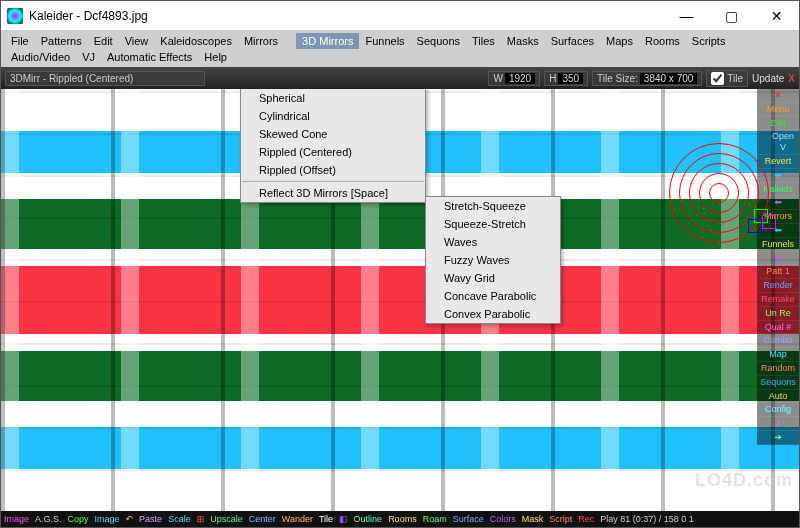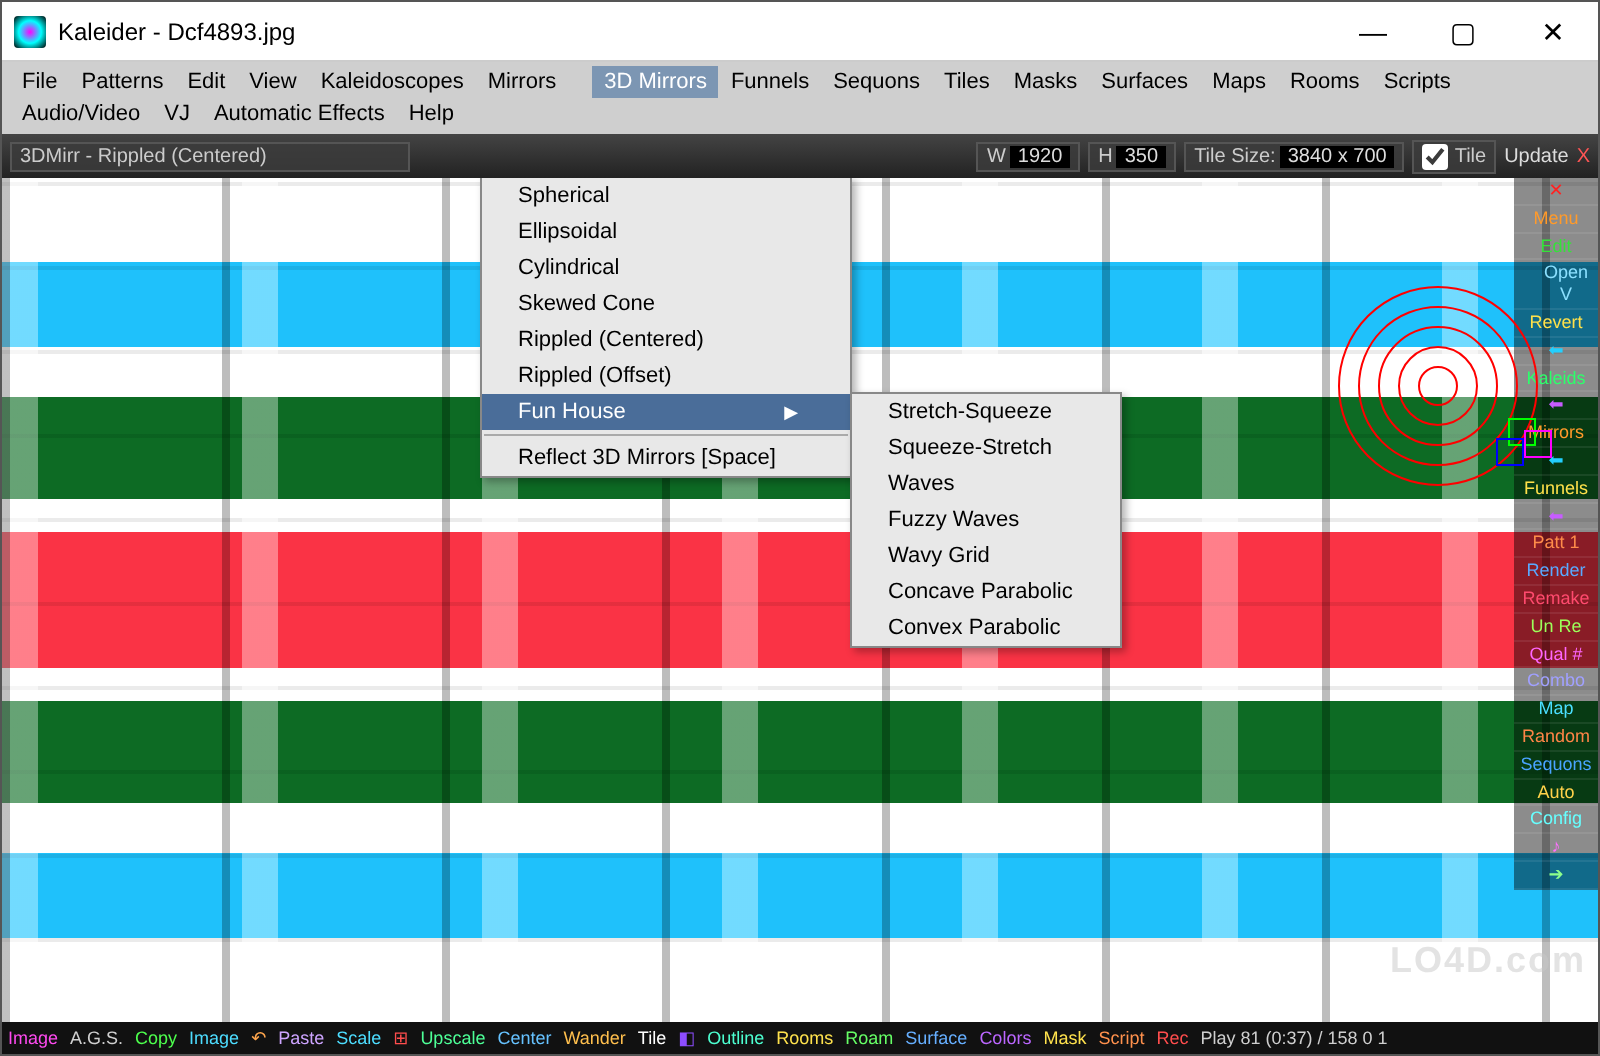--- a/index.html
+++ b/index.html
@@ -169,37 +169,30 @@
         <div class="rp-item" style="color: rgb(140, 255, 140);">➔</div>
       </div>
 
     <div class="watermark">LO4D.com</div>
 
     <div class="dropdown" id="dd1" style="left:239px; top:-1px; width:186px;">
         <div class="dd-item">
           <span>Spherical</span>
         </div>
         <div class="dd-item">
-          <span>Ellipsoidal</span>
-        </div>
-        <div class="dd-item">
           <span>Cylindrical</span>
         </div>
         <div class="dd-item">
           <span>Skewed Cone</span>
         </div>
         <div class="dd-item">
           <span>Rippled (Centered)</span>
         </div>
         <div class="dd-item">
           <span>Rippled (Offset)</span>
-        </div>
-        <div class="dd-item highlight">
-          <span>Fun House</span>
-          <span class="arrow">▶</span>
         </div>
         <div class="dd-sep"></div>
         <div class="dd-item">Reflect 3D Mirrors  [Space]</div>
       </div>
 
     <div class="dropdown" id="dd2" style="left:424px; top:107px; width:136px;">
         <div class="dd-item">Stretch-Squeeze</div>
         <div class="dd-item">Squeeze-Stretch</div>
         <div class="dd-item">Waves</div>
         <div class="dd-item">Fuzzy Waves</div>

